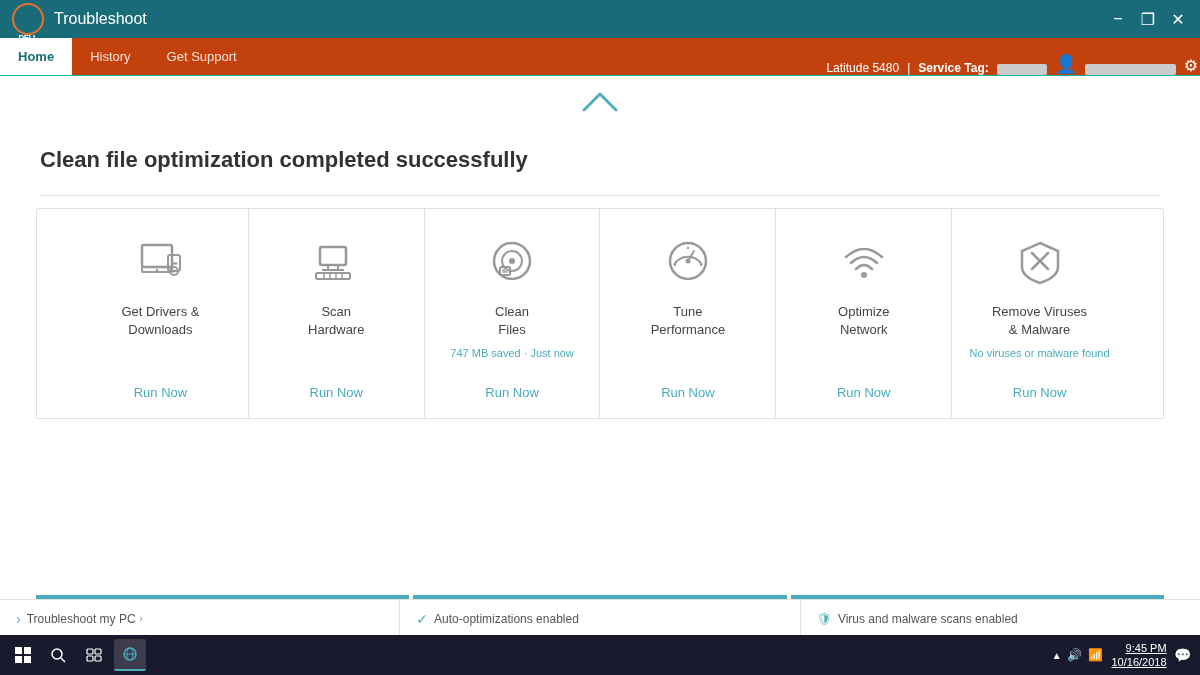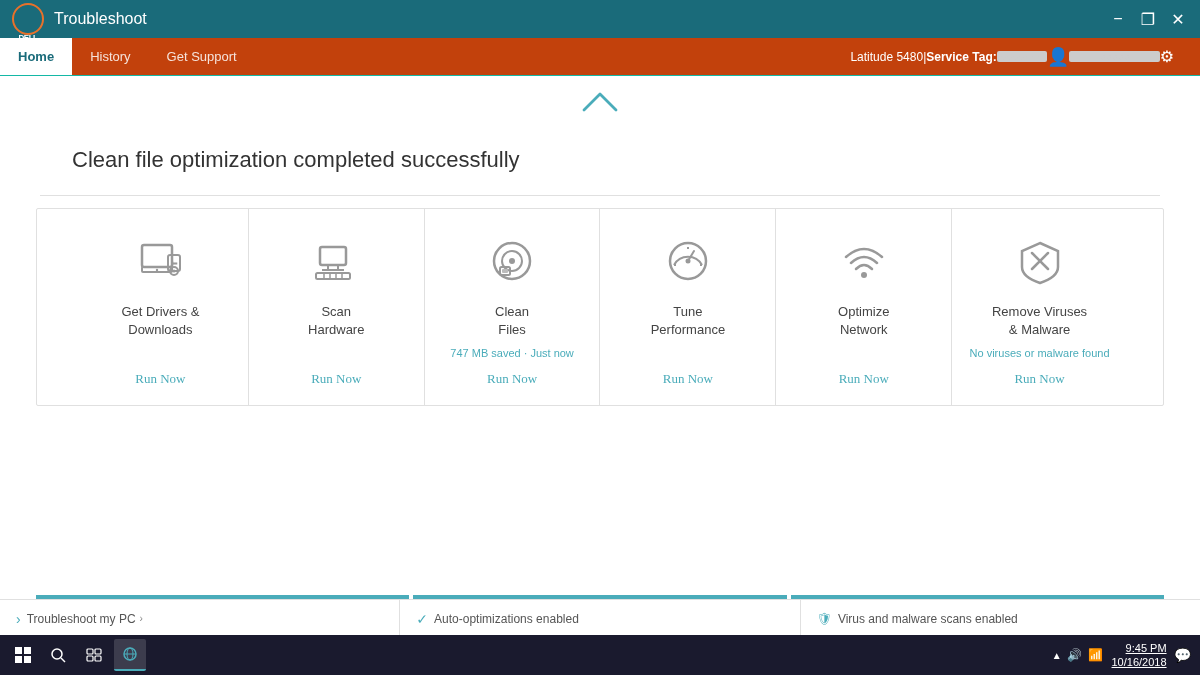--- a/index.html
+++ b/index.html
@@ -41,24 +41,25 @@
       font-size: 13px;
     }
     .nav-tab.active {
       background: white;
       color: #1a6b7a;
       font-weight: 600;
     }
     .nav-right {
       margin-left: auto;
       display: flex;
-      align-items: center;
+      align-items: flex-end;
       color: white;
-      padding-right: 26px;
+      padding-right: 2px;
       font-size: 12px;
+      gap: 8px;
     }
     .service-tag-label { font-weight: 700; }
     .nav-gear { font-size: 16px; cursor: pointer; }
 
     
     .main-content {
       background: white;
       height: calc(675px - 38px - 38px - 38px);
       display: flex;
       flex-direction: column;
@@ -70,23 +71,22 @@
       text-align: left;
     }
     .chevron-up {
       text-align: center;
       padding: 12px 0 8px;
       color: #4aacba;
     }
     .chevron-up svg { width: 40px; height: 28px; }
     .success-title {
       font-size: 22px;
-      font-weight: 400;
+      font-weight: 700;
       color: #333;
-      margin-left: 32px;
     }
     .divider { height: 1px; background: #e0e0e0; margin: 12px 40px; }
 
     
     .cards-grid {
       display: flex;
       flex: 1;
       padding: 0 36px;
       gap: 0;
       border: 1px solid #e0e0e0;
@@ -119,27 +119,27 @@
     }
     .card-subtitle {
       font-size: 11px;
       color: #4aacba;
       min-height: 28px;
       display: flex;
       align-items: center;
       justify-content: center;
     }
     .card-run-now {
+      margin-top: 14px;
       color: #4aacba;
       font-size: 13px;
       cursor: pointer;
       border: none;
       background: none;
       padding: 4px 0;
-      font-family: Liberation Serif, serif;
     }
 
     
     .bottom-bar {
       height: 38px;
       background: white;
       border-top: 1px solid #e0e0e0;
       display: flex;
       align-items: stretch;
       padding: 0;

